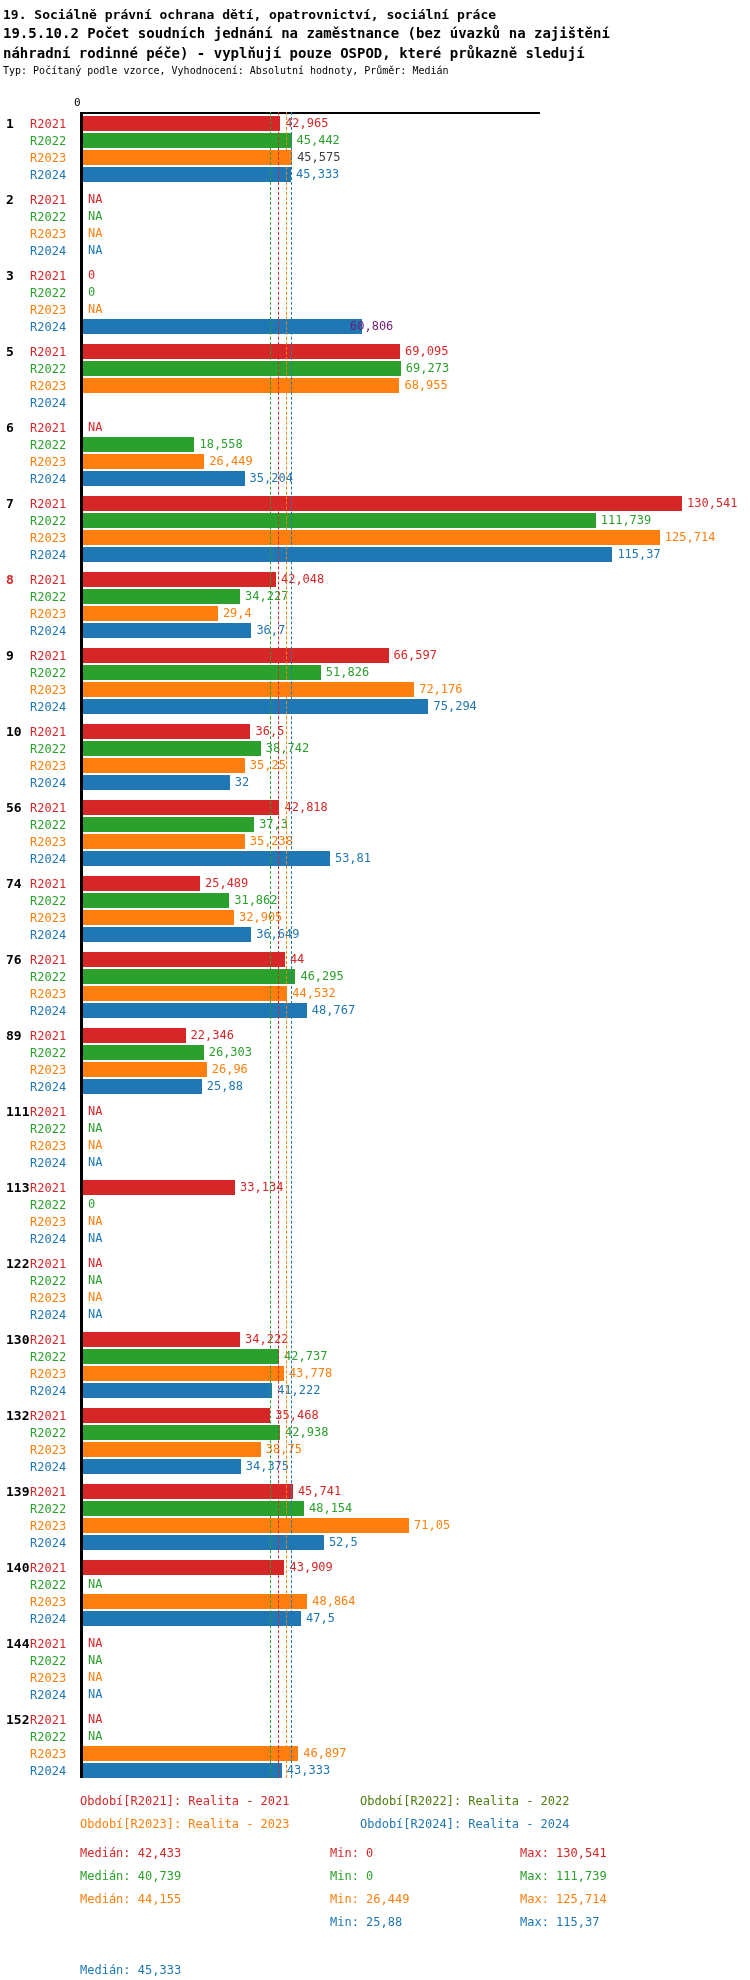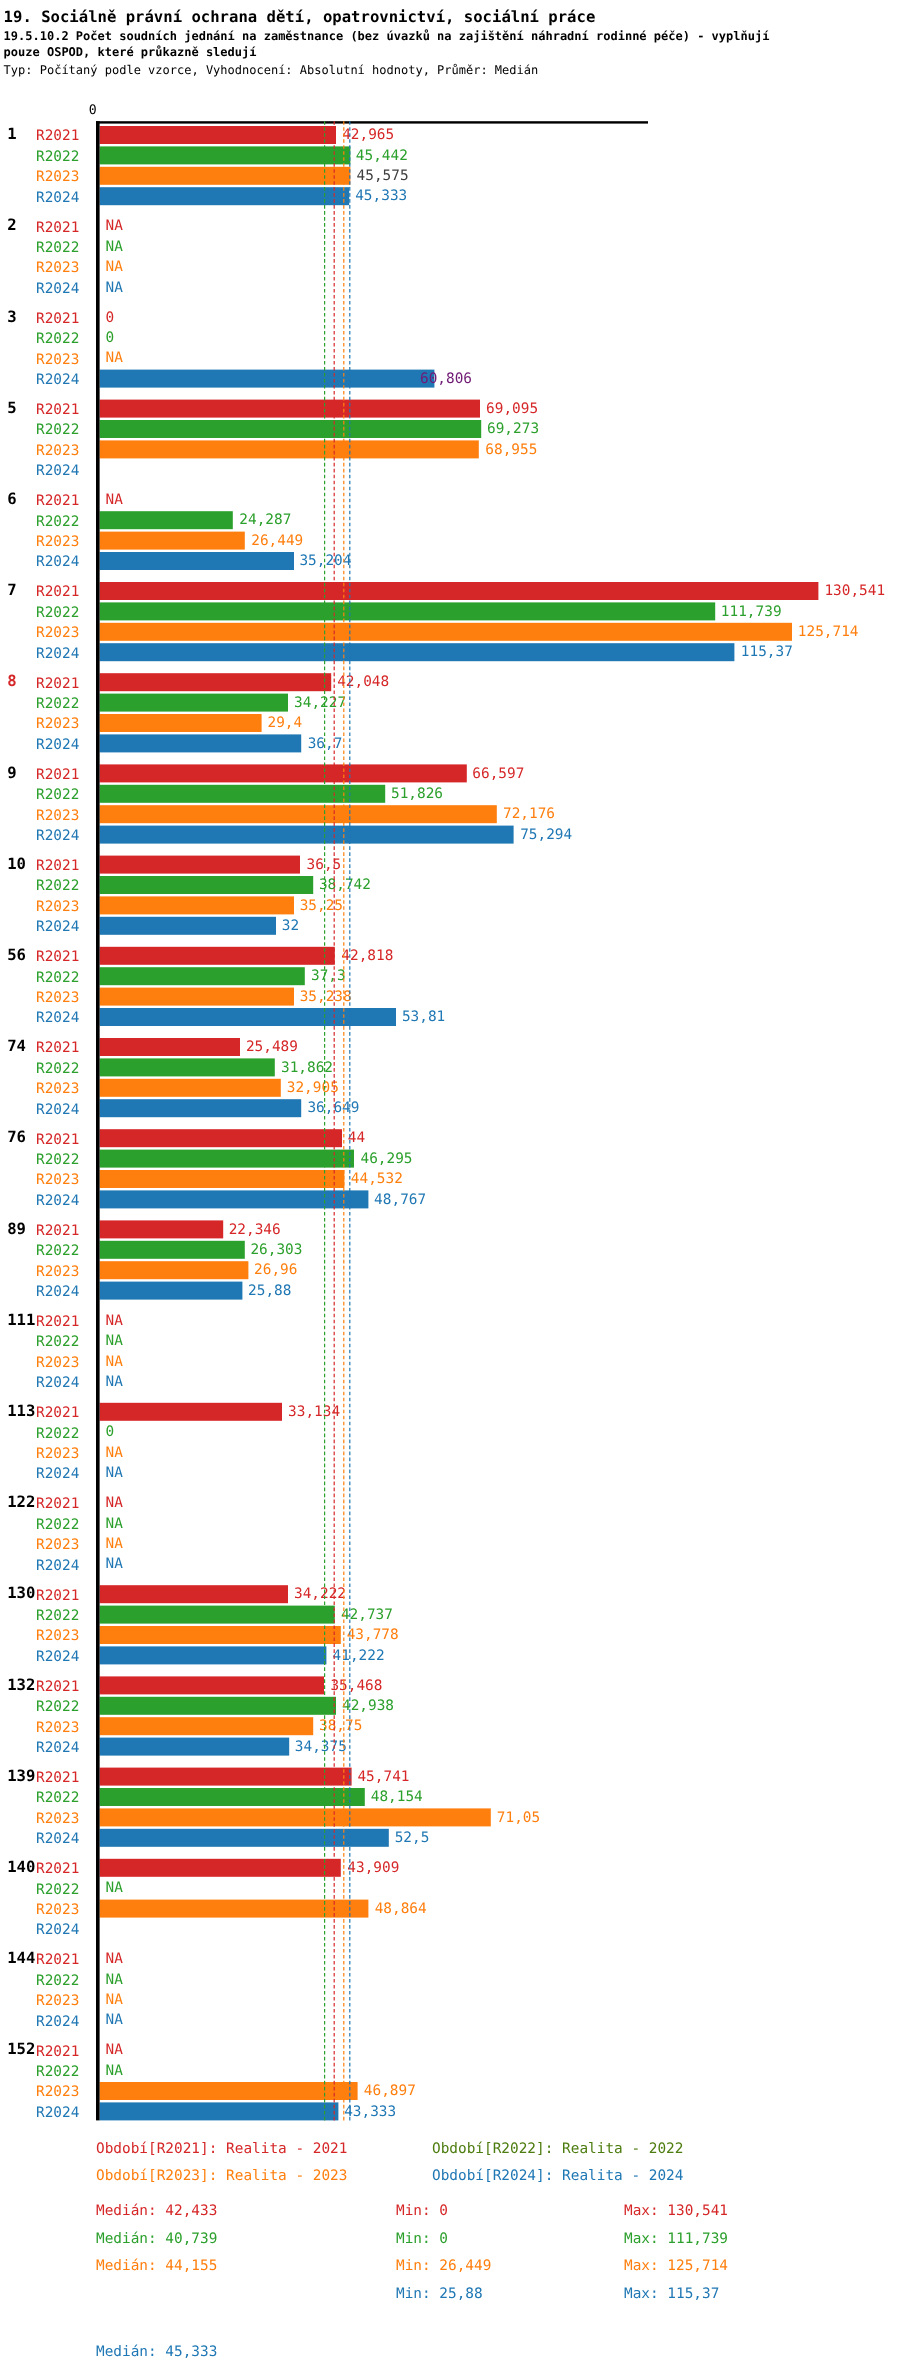--- a/index.html
+++ b/index.html
@@ -1,21 +1,21 @@
 <!DOCTYPE html>
 <html><head>
 <meta charset="utf-8">
 <style>
   html,body{margin:0;padding:0;}
   body{
     width:750px;height:1980px;background:#ffffff;position:relative;overflow:hidden;
     font-family:"DejaVu Sans Mono",monospace;color:#000;
   }
   .title1{font-weight:bold;font-size:13px;line-height:1.4;padding:6px 0 0 3px;white-space:nowrap;}
-  .title2{font-weight:bold;font-size:10px;line-height:1.4;padding-left:3px;width:655px;}
+  .title2{font-weight:bold;font-size:14px;line-height:1.4;padding-left:3px;width:655px;}
   .meta{font-size:10px;line-height:1.4;padding:1px 0 0 3px;}
   .chart{position:relative;margin-top:34px;}
   .zero{position:absolute;top:-16px;left:74px;font-size:11px;}
   .topline{position:absolute;top:0;left:80px;width:460px;height:2px;background:#000;z-index:2;}
   .vaxis{position:absolute;top:0;bottom:0;left:80px;width:3px;background:#000;z-index:3;}
   .mline{position:absolute;top:0;bottom:0;width:0;border-left:1px dashed #000;z-index:5;}
   .groups{padding-top:4px;position:relative;z-index:1;}
   .group{margin-bottom:10px;}
   .bar-row{display:flex;align-items:center;height:15px;margin-bottom:2px;}
   .group-num{width:30px;font-weight:bold;font-size:13px;padding-left:6px;box-sizing:border-box;flex:none;}
@@ -176,21 +176,21 @@
           <span class="year" style="color: rgb(214, 39, 40);">R2021</span>
           <div class="track">
             <span class="vlabel" style="color: rgb(214, 39, 40); left: 5px;">NA</span>
           </div>
         </div>
         <div class="bar-row">
           <span class="group-num"></span>
           <span class="year" style="color: rgb(44, 160, 44);">R2022</span>
           <div class="track">
             <div class="bar" style="width: 111.443px; background: rgb(44, 160, 44);"></div>
-            <span class="vlabel" style="color: rgb(44, 160, 44); left: 116.443px;">24,287</span>
+            <span class="vlabel" style="color: rgb(44, 160, 44); left: 116.443px;">18,558</span>
           </div>
         </div>
         <div class="bar-row">
           <span class="group-num"></span>
           <span class="year" style="color: rgb(255, 127, 14);">R2023</span>
           <div class="track">
             <div class="bar" style="width: 121.364px; background: rgb(255, 127, 14);"></div>
             <span class="vlabel" style="color: rgb(255, 127, 14); left: 126.364px;">26,449</span>
           </div>
         </div>
@@ -688,20 +688,24 @@
           <span class="group-num"></span>
           <span class="year" style="color: rgb(255, 127, 14);">R2023</span>
           <div class="track">
             <div class="bar" style="width: 224.217px; background: rgb(255, 127, 14);"></div>
             <span class="vlabel" style="color: rgb(255, 127, 14); left: 229.217px;">48,864</span>
           </div>
         </div>
         <div class="bar-row">
           <span class="group-num"></span>
           <span class="year" style="color: rgb(31, 119, 180);">R2024</span>
+          <div class="track">
+            <div class="bar" style="width: 217.958px; background: rgb(31, 119, 180);"></div>
+            <span class="vlabel" style="color: rgb(31, 119, 180); left: 222.958px;">47,5</span>
+          </div>
         </div>
       </div>
       <div class="group">
         <div class="bar-row">
           <span class="group-num">144</span>
           <span class="year" style="color: rgb(214, 39, 40);">R2021</span>
           <div class="track">
             <span class="vlabel" style="color: rgb(214, 39, 40); left: 5px;">NA</span>
           </div>
         </div>

